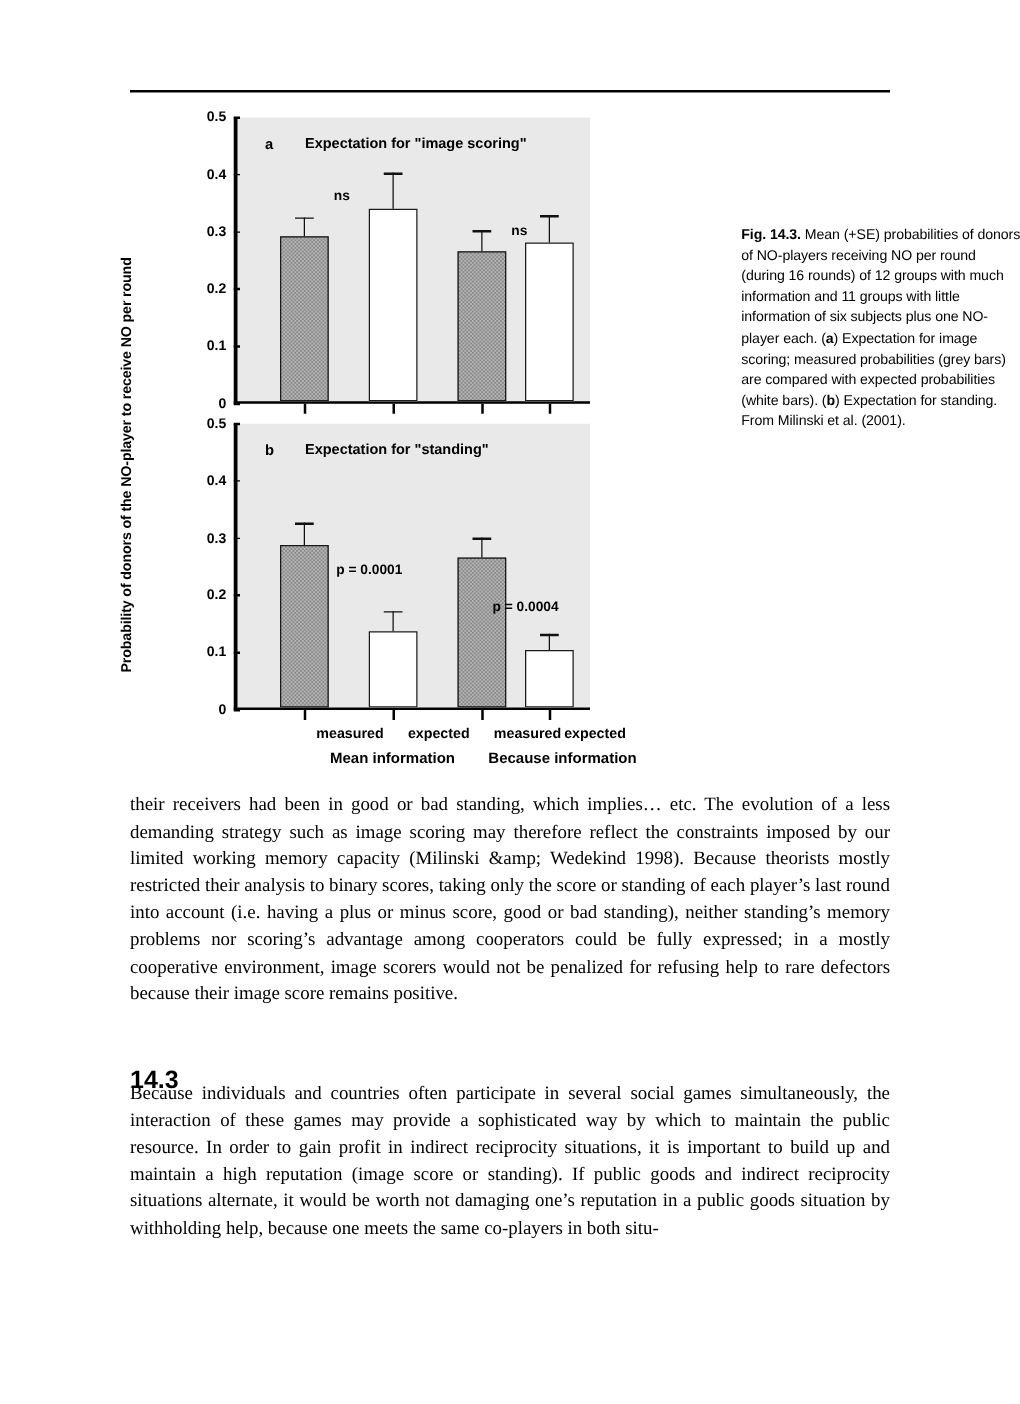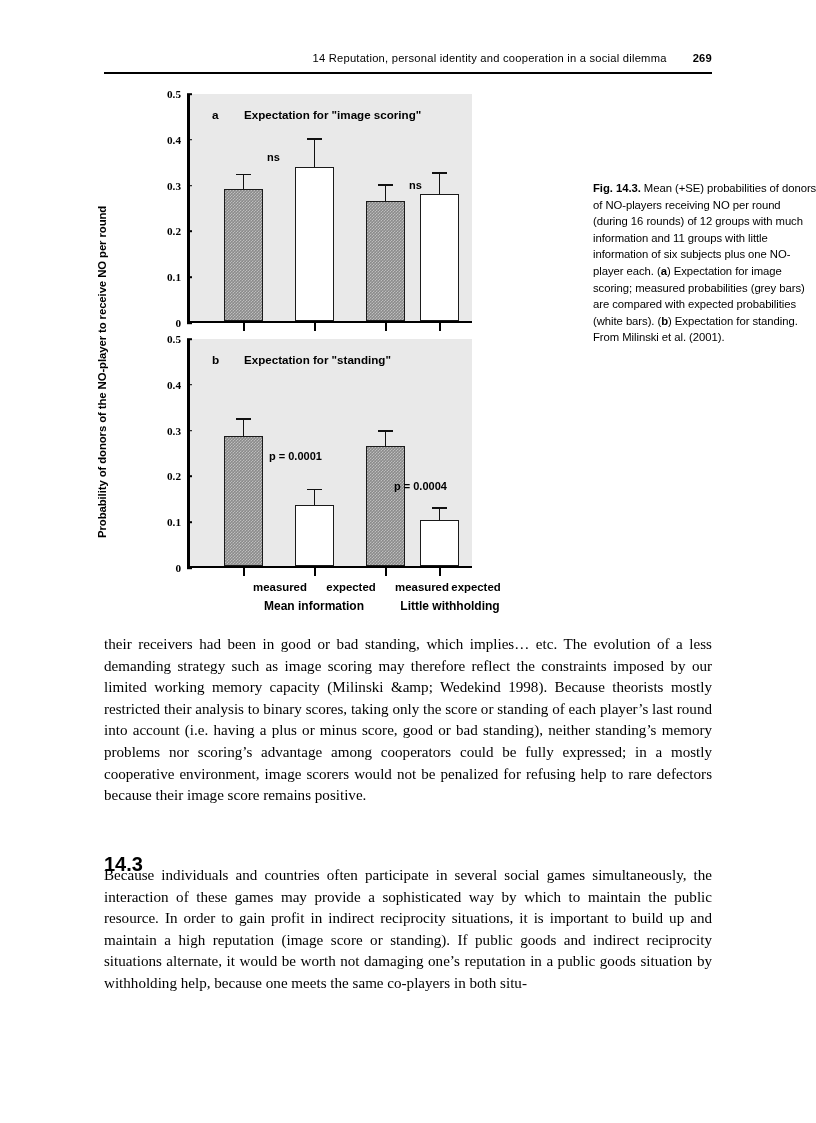--- a/index.html
+++ b/index.html
@@ -102,21 +102,21 @@
     top: 233px;
     width: 285px;
     height: 2.4px;
     background: #000;
   }
 
   .ytick {
     position: absolute;
     right: calc(100% - 37px);
     transform: translateY(-50%);
-    font-family: Liberation Serif, serif;
+    font-family: Liberation Sans, sans-serif;
     font-weight: bold;
     font-size: 11.2px;
     white-space: nowrap;
   }
   .ytick .txt { margin-right: 6px; display: inline-block; }
   .ytick .dash {
     position: absolute;
     left: 100%;
     top: 50%;
     width: 5px;
@@ -251,23 +251,20 @@
     font-weight: bold;
     font-size: 15.4px;
     letter-spacing: -0.005em;
   }
 </style>
 </head>
 <body>
 
 <div class="page">
 
-  <div class="running-head">
-    <span class="chapno">14  Reputation, personal identity and cooperation in a social dilemma</span><span class="pageno">269</span>
-  </div>
   <div class="head-rule"></div>
 
   <div class="figure">
 
     <div class="ylabel">Probability of donors of the NO-player to receive NO per round</div>
 
     <div class="panel panel-a">
       <div class="plotarea"></div>
       <div class="axis-y"></div>
       <div class="axis-x"></div>
@@ -345,21 +342,21 @@
       <div class="xtick" style="left:164px;"></div>
       <div class="xtick" style="left:235px;"></div>
       <div class="xtick" style="left:289px;"></div>
 
       <div class="xcatlabel" style="left:130px; top:248px;">measured</div>
       <div class="xcatlabel" style="left:201px; top:248px;">expected</div>
       <div class="xcatlabel" style="left:272px; top:248px;">measured</div>
       <div class="xcatlabel" style="left:326px; top:248px;">expected</div>
 
       <div class="xgrouplabel" style="left:164px; top:266px;">Mean information</div>
-      <div class="xgrouplabel" style="left:300px; top:266px;">Little withholding</div>
+      <div class="xgrouplabel" style="left:300px; top:266px;">Because information</div>
     </div>
 
     <div class="caption"><b>Fig. 14.3.</b><span>  Mean (+SE) probabilities of donors of NO-players receiving NO per round (during 16 rounds) of 12 groups with much information and 11 groups with little information of six subjects plus one NO-player each. (</span><b>a</b><span>) Expectation for image scoring; measured probabilities (grey bars) are compared with expected probabilities (white bars). (</span><b>b</b><span>) Expectation for standing. From Milinski et al. (2001).</span></div>
   </div>
 
   <div class="body p1">their receivers had been in good or bad standing, which implies… etc. The evolution of a less demanding strategy such as image scoring may therefore reflect the constraints imposed by our limited working memory capacity (Milinski &amp;amp; Wedekind 1998). Because theorists mostly restricted their analysis to binary scores, taking only the score or standing of each player’s last round into account (i.e. having a plus or minus score, good or bad standing), neither standing’s memory problems nor scoring’s advantage among cooperators could be fully expressed; in a mostly cooperative environment, image scorers would not be penalized for refusing help to rare defectors because their image score remains positive.</div>
 
   <div class="sec-num">14.3</div>
 
   <div class="body p2">Because individuals and countries often participate in several social games simultaneously, the interaction of these games may provide a sophisticated way by which to maintain the public resource. In order to gain profit in indirect reciprocity situations, it is important to build up and maintain a high reputation (image score or standing). If public goods and indirect reciprocity situations alternate, it would be worth not damaging one’s reputation in a public goods situation by withholding help, because one meets the same co-players in both situ-</div>

